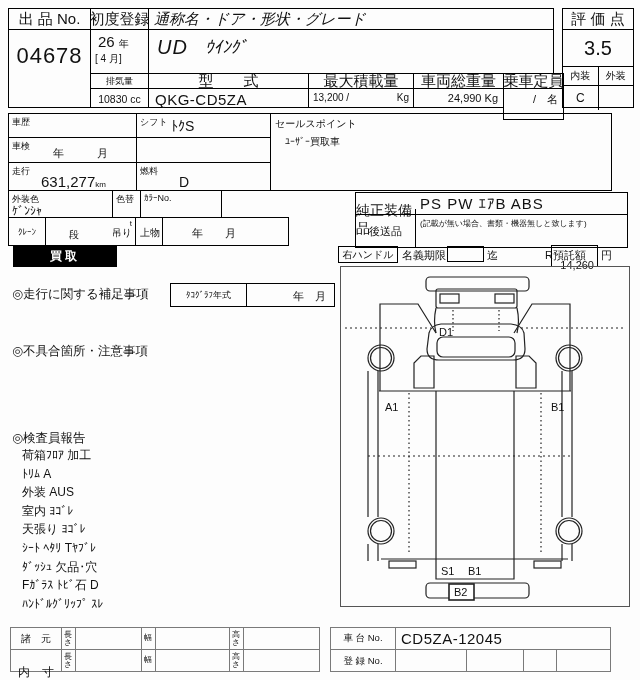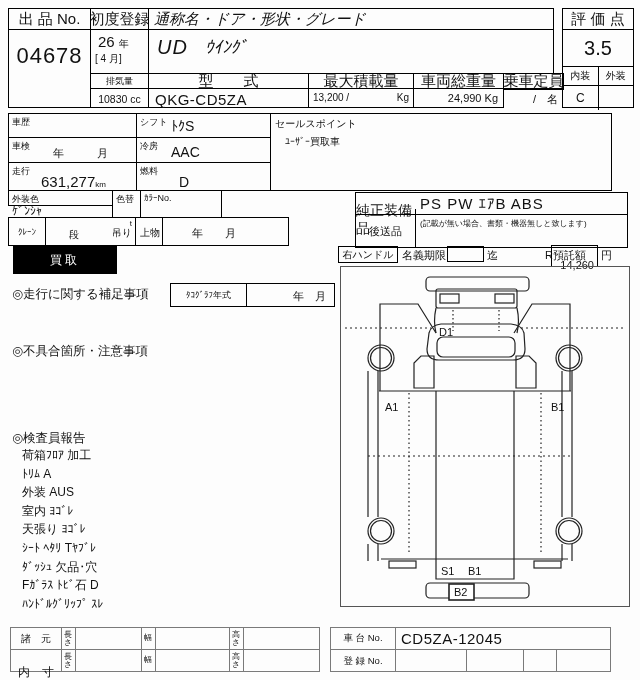--- a/index.html
+++ b/index.html
@@ -73,52 +73,48 @@
       <span>13,200 /</span>
       <span>Kg</span>
     </div>
   </div>
 
   <div class="abs b" style="left:413px;top:73px;width:91px;height:35px;">
     <div class="hdr" style="height:14px;">車両総重量</div>
     <div style="text-align:right;padding:3px 5px 0 0;font-size:11px;">24,990 Kg</div>
   </div>
 
-  <div class="abs b" style="left:503px;top:73px;width:61px;height:17px;">
+  <div class="abs b" style="left:503px;top:73px;width:61px;height:47px;">
     <div class="hdr" style="height:14px;">乗車定員</div>
     <div style="text-align:right;padding:3px 5px 0 0;font-size:11px;">/　名</div>
   </div>
 
   <div class="abs b" style="left:8px;top:113px;width:129px;height:25px;">
     <span class="lblc">車歴</span>
   </div>
   <div class="abs b" style="left:136px;top:113px;width:135px;height:25px;">
     <span class="lblc">シフト</span>
     <span class="abs nw" style="left:34px;top:4px;font-size:14px;">ﾄｸS</span>
   </div>
 
   <div class="abs b" style="left:8px;top:137px;width:129px;height:26px;">
     <span class="lblc">車検</span>
     <span class="abs nw" style="left:44px;top:8px;font-size:11px;">年　　　月</span>
   </div>
-  <div class="abs b" style="left:136px;top:137px;width:135px;height:26px;">
-    <span class="lblc">冷房</span>
-    <span class="abs nw" style="left:34px;top:6px;font-size:14px;">AAC</span>
-  </div>
 
   <div class="abs b" style="left:8px;top:162px;width:129px;height:29px;">
     <span class="lblc">走行</span>
     <span class="abs nw" style="left:32px;top:10px;font-size:15px;"><span>631,277</span><span style="font-size:8px;">km</span></span>
   </div>
   <div class="abs b" style="left:136px;top:162px;width:135px;height:29px;text-align:center;">
     <span class="lblc">燃料</span>
     <span class="abs nw" style="left:42px;top:11px;font-size:14px;">D</span>
   </div>
 
-  <div class="abs b" style="left:8px;top:190px;width:105px;height:16px;">
+  <div class="abs b" style="left:8px;top:190px;width:105px;height:28px;">
     <span class="lblc">外装色</span>
     <span class="abs nw" style="left:3px;top:13px;font-size:12px;">ｹﾞﾝｼｬ</span>
   </div>
   <div class="abs b" style="left:112px;top:190px;width:29px;height:28px;">
     <span class="lblc">色替</span>
   </div>
   <div class="abs b" style="left:140px;top:190px;width:82px;height:28px;">
     <span class="lblc">ｶﾗｰNo.</span>
   </div>
 
@@ -143,21 +139,21 @@
   <div class="abs b" style="left:355px;top:192px;width:273px;height:23px;">
     <div class="abs ctr" style="left:0;top:16px;width:60px;height:100%;border-right:1px solid #000;font-size:14px;">純正装備品</div>
     <div class="abs nw" style="left:64px;top:2px;font-size:15px;letter-spacing:1px;">PS PW ｴｱB ABS</div>
   </div>
 
   <div class="abs b" style="left:355px;top:214px;width:273px;height:34px;">
     <div class="abs ctr" style="left:0;top:0;width:60px;height:100%;border-right:1px solid #000;font-size:11px;">後送品</div>
     <div class="abs nw" style="left:64px;top:3px;font-size:8px;">(記載が無い場合、書類・機器無しと致します)</div>
   </div>
 
-  <div class="abs badge" style="left:13px;top:246px;width:104px;height:28px;font-size:12px;font-weight:normal;letter-spacing:3px;">買取</div>
+  <div class="abs badge" style="left:13px;top:246px;width:104px;height:21px;font-size:12px;font-weight:bold;letter-spacing:3px;">買取</div>
 
   <div class="abs b ctr" style="left:338px;top:246px;width:60px;height:17px;font-size:10px;">右ハンドル</div>
   <span class="abs nw" style="left:402px;top:248px;font-size:11px;">名義期限</span>
   <div class="abs b" style="left:447px;top:246px;width:37px;height:16px;"></div>
   <span class="abs nw" style="left:487px;top:248px;font-size:11px;">迄</span>
   <span class="abs nw" style="left:502px;top:248px;font-size:11px;padding-left:43px;">R預託額</span>
   <div class="abs b" style="left:551px;top:245px;width:47px;height:22px;text-align:right;padding:13px 3px 0 0;font-size:11px;">14,260</div>
   <span class="abs nw" style="left:601px;top:248px;font-size:11px;">円</span>
 
   <span class="abs nw" style="left:12px;top:286px;font-size:12.5px;">◎走行に関する補足事項</span>

